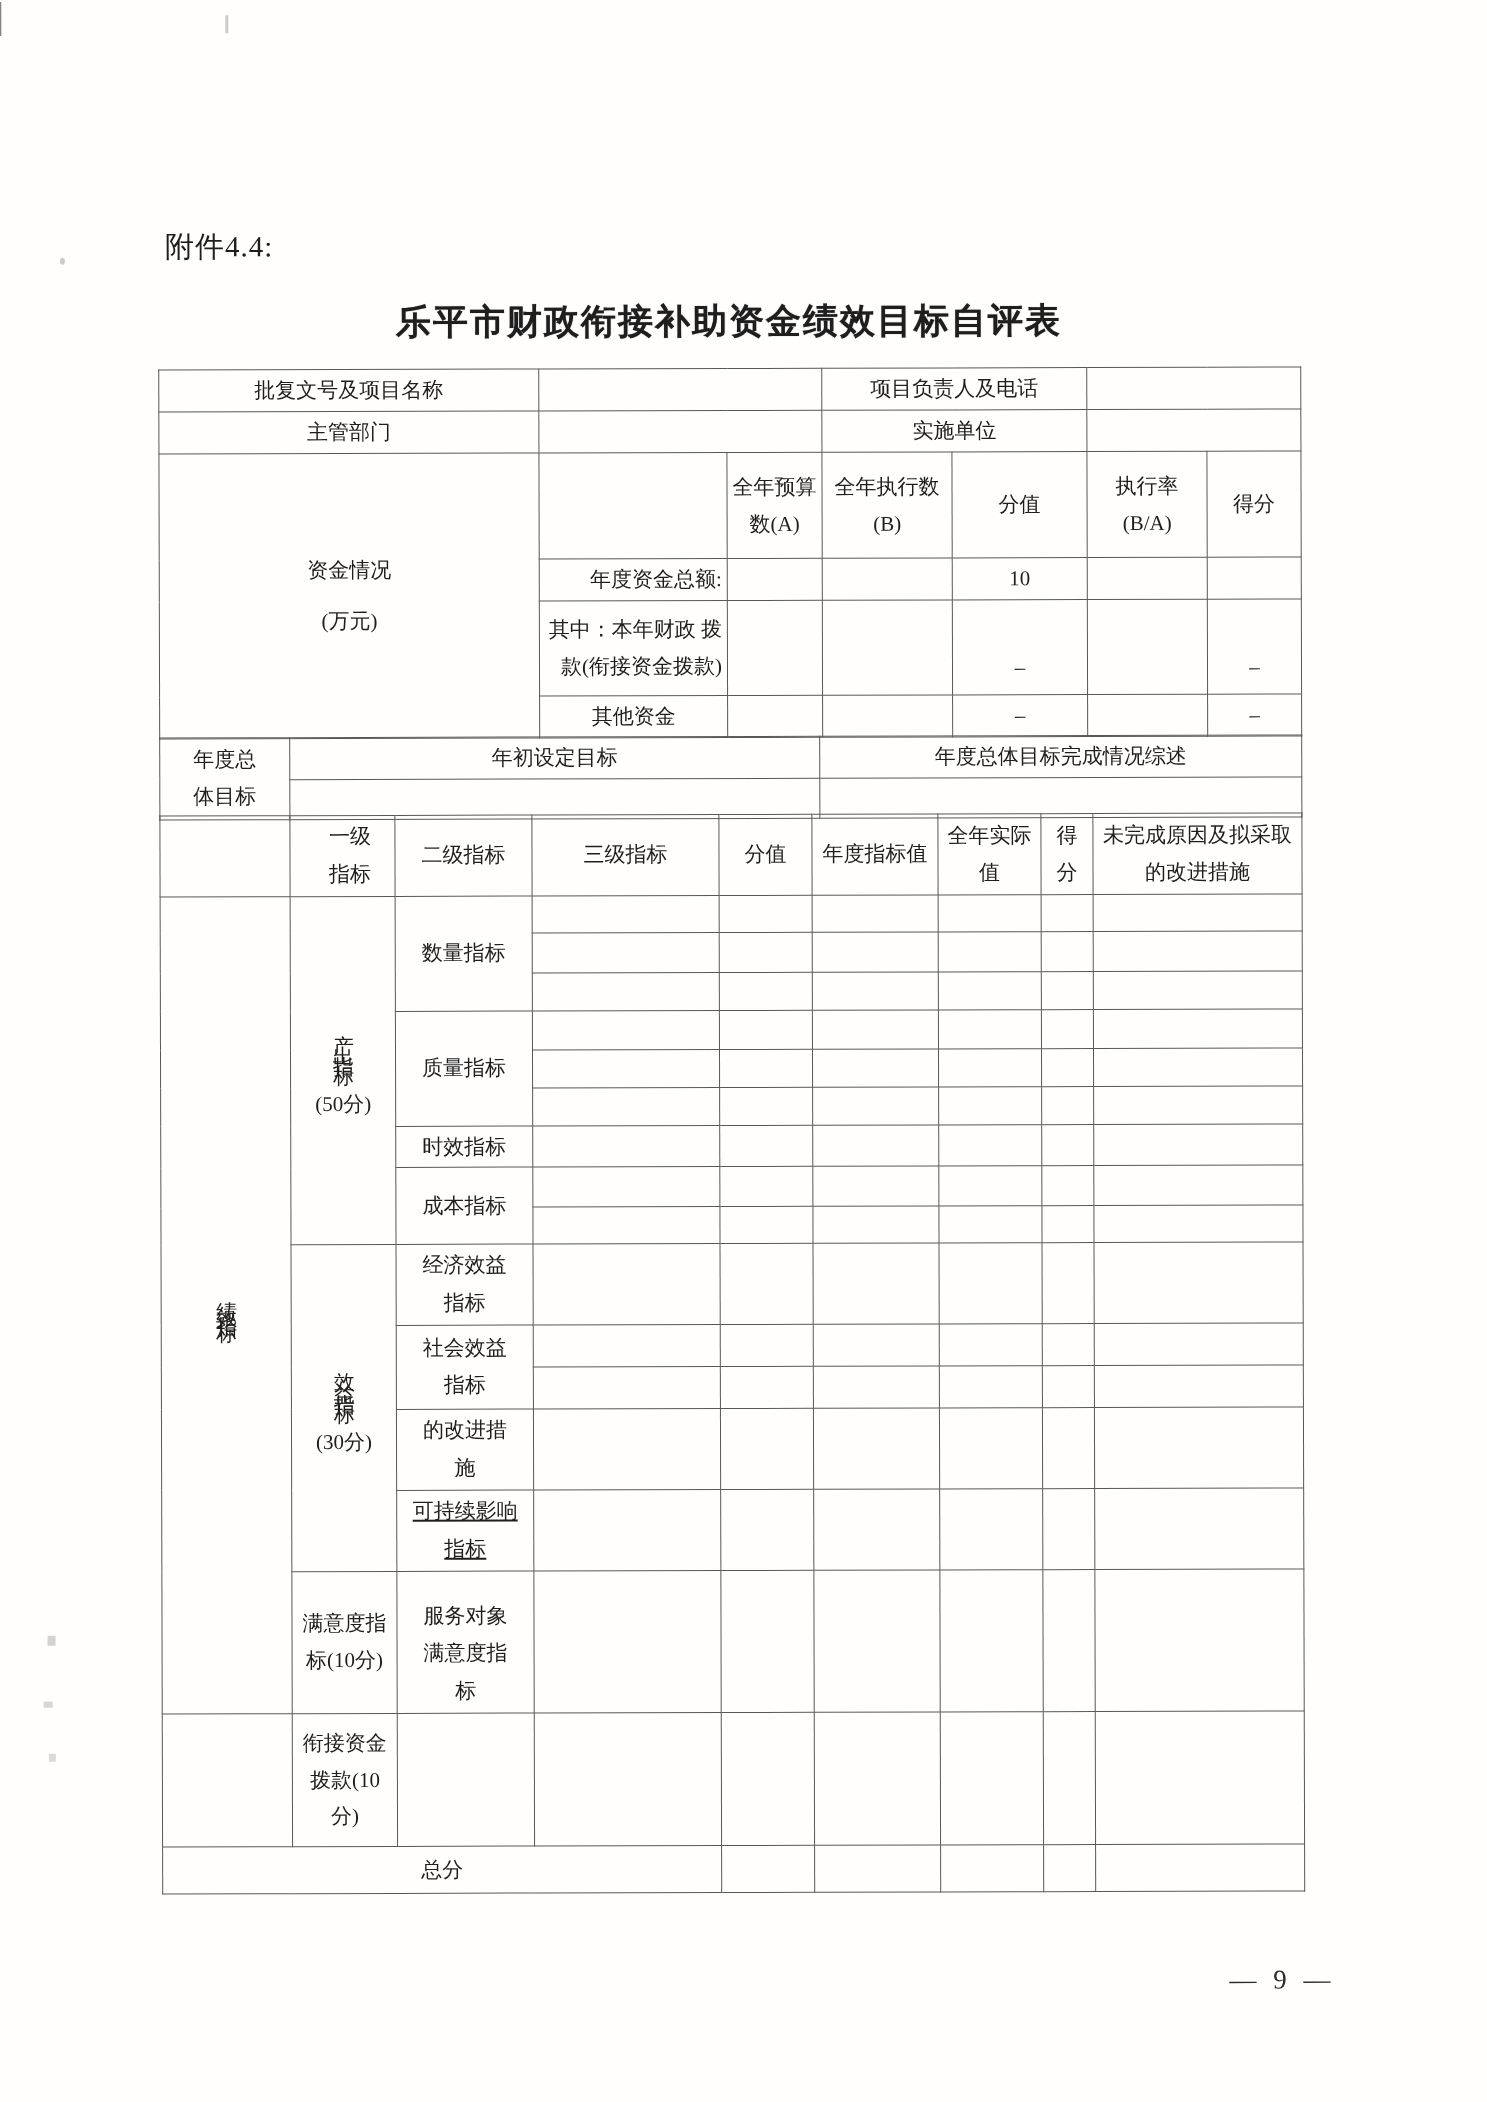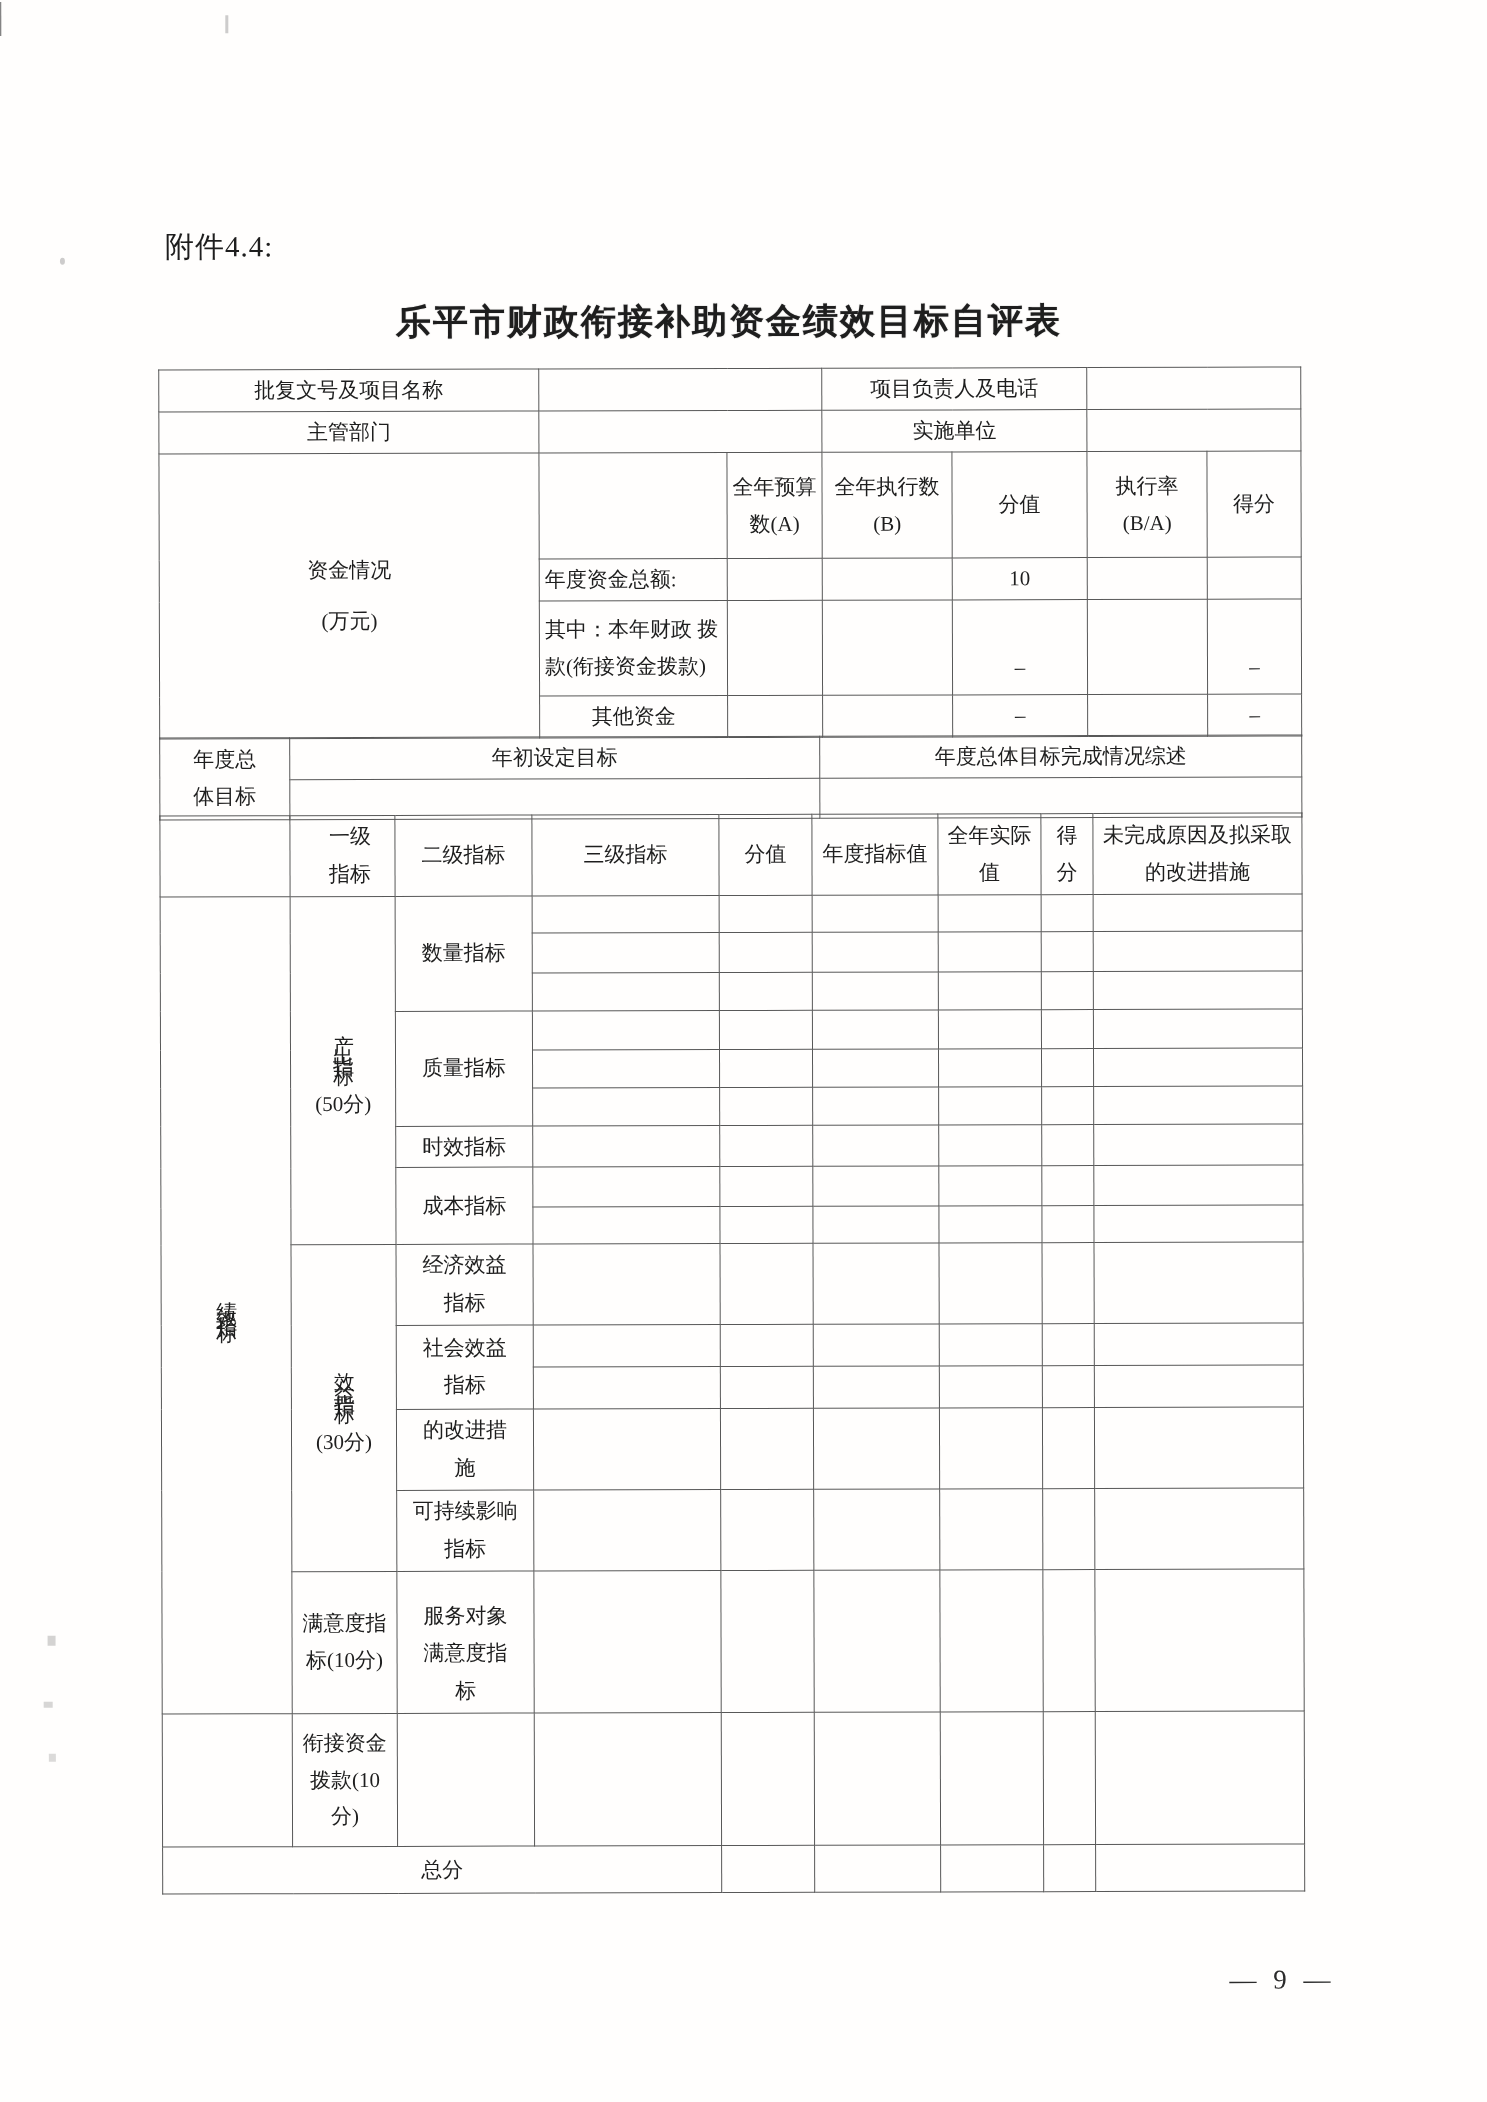--- a/index.html
+++ b/index.html
@@ -9,25 +9,25 @@
   .attachment{position:absolute;left:167px;top:226px;font-size:29px;letter-spacing:1px;}
   .doc-title{position:absolute;left:160px;top:298px;width:1142px;text-align:center;
              font-size:35px;font-weight:700;letter-spacing:2px;
              text-shadow:0 0 1px rgba(0,0,0,.55);}
   table{border-collapse:collapse;position:absolute;table-layout:fixed;}
   td{border:1px solid #585858;font-size:21px;text-align:center;vertical-align:middle;
      padding:2px 5px;line-height:1.75;overflow:hidden;}
   .t1{left:160px;top:368px;width:1142px;}
   .t2{left:160px;top:736px;width:1142px;}
   .t3{left:160px;top:814px;width:1142px;}
-  .left{text-align:left;margin-top:19px;}
+  .left{text-align:right;margin-top:19px;}
   .botal{vertical-align:bottom;padding-bottom:8px;}
   .wrap3{display:inline-block;width:3.2em;line-height:1.8;font-family:Liberation Serif, serif;}
   .wrap42{display:inline-block;width:4.4em;line-height:1.8;}
-  .wrap52{display:inline-block;width:5.3em;line-height:1.8;}
+  .wrap52{display:inline-block;width:5.3em;line-height:1.8;text-decoration:underline;}
   .wrap45{display:inline-block;width:4.6em;line-height:1.8;margin-top:24px;}
   .wrap22{display:inline-block;width:2.3em;line-height:1.8;margin-left:15px;}
   .vert{writing-mode:vertical-lr;letter-spacing:.5em;display:inline-block;line-height:1.1;}
   .vert-tight{writing-mode:vertical-lr;letter-spacing:.35em;display:inline-block;line-height:1.1;}
   .lvl1{display:flex;flex-direction:column;align-items:center;gap:26px;}
   .funding-label{display:flex;flex-direction:column;align-items:center;gap:14px;}
   .pageno{position:absolute;left:1180px;top:1966px;width:200px;text-align:center;
           font-size:27px;letter-spacing:5px;color:#2b2b2b;}
   .artifact{position:absolute;background:#6f6f6f;}
   .a1{left:0;top:0;width:4px;height:34px;opacity:.85;}

